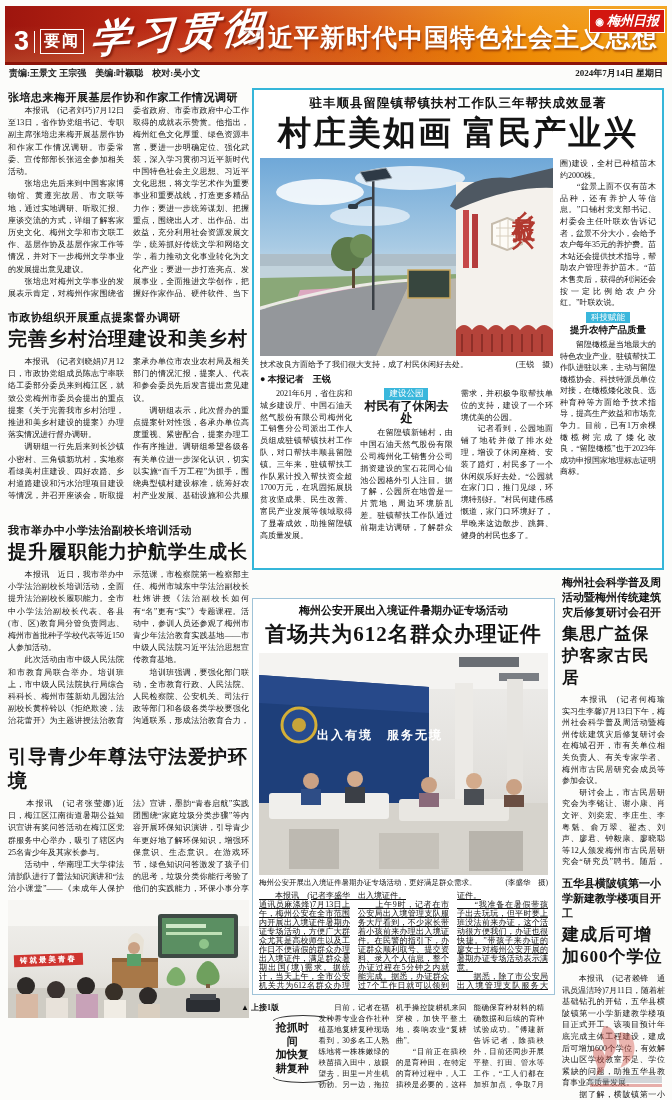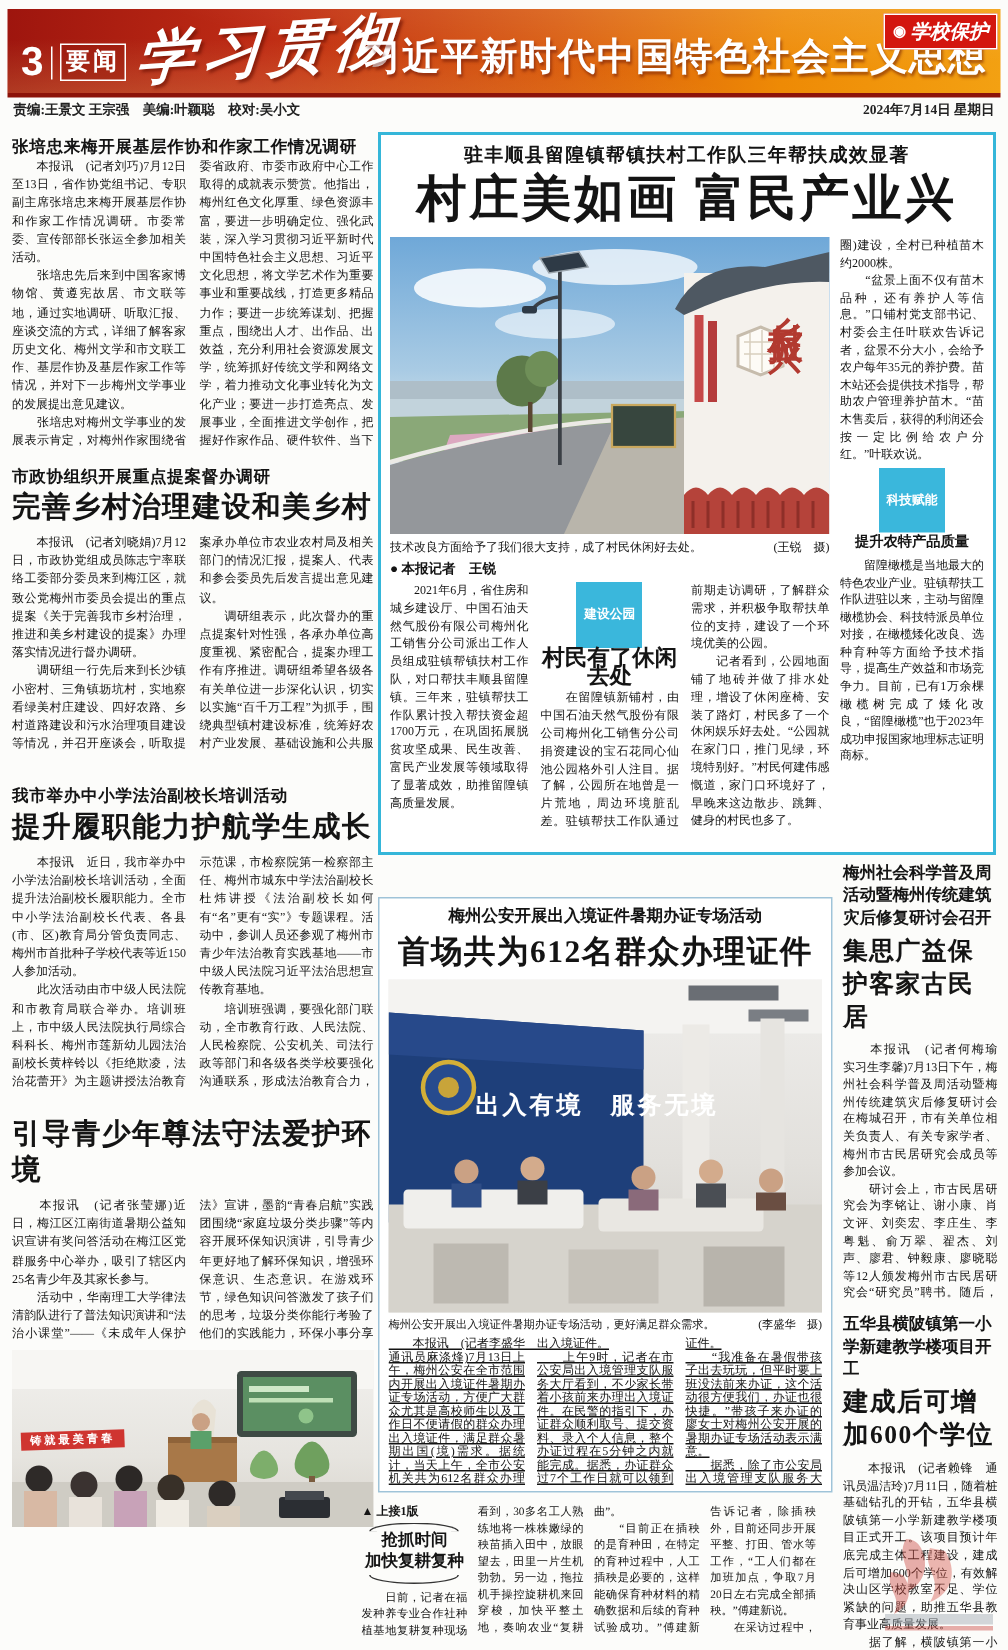--- a/index.html
+++ b/index.html
@@ -39,45 +39,45 @@
     padding:5px 6px;box-sizing:border-box;background:#fff;}
   .mkicker{text-align:center;font-size:12.5px;font-weight:bold;letter-spacing:1px;font-family:Liberation Serif, serif;}
   .mhead{text-align:center;font-size:33px;font-weight:900;margin:2px 0 6px;letter-spacing:2px;line-height:38px;}
   .mrow{display:flex;gap:7px;}
   .mleft{width:293px;flex:none;}
   .mright{flex:1;font-size:8px;line-height:11.6px;text-align:justify;height:400px;overflow:hidden;}
   .mp{margin:0;white-space:pre-wrap;text-align:justify;}
   .mtext3{columns:3;column-gap:8px;font-size:8px;line-height:11.8px;height:168px;overflow:hidden;margin-top:2px;}
   .mbyline{font-size:9px;font-weight:bold;margin:3px 0 1px;}
   .subhead{text-align:center;margin:3px 0;break-inside:avoid;}
-  .subtag{display:inline-block;background:var(--accent2,#3ab7dc);color:#fff;font-size:8.5px;padding:16px 5px;font-weight:bold;}
-  .subtitle{font-size:15px;font-weight:900;margin-top:1px;font-family:"Liberation Sans",sans-serif;}
+  .subtag{display:inline-block;background:var(--accent2,#3ab7dc);color:#fff;font-size:8.5px;padding:0 5px;font-weight:normal;}
+  .subtitle{font-size:12px;font-weight:900;margin-top:1px;font-family:"Liberation Sans",sans-serif;}
   
   .photo{position:relative;overflow:hidden;}
   .photo-village{width:293px;height:198px;background:linear-gradient(#6fa8d8 0%,#a9cbe4 45%,#cfdfe9 62%,#e3e9ec 100%);}
   .village-sign{position:absolute;right:13px;top:34px;writing-mode:vertical-rl;font-size:23px;font-weight:900;
     color:#b23a30;letter-spacing:5px;font-family:"Liberation Sans",sans-serif;text-shadow:0 0 1px #fff;}
   .photo-police{width:100%;height:222px;background:linear-gradient(#efeeec 0%,#e2e0dc 55%,#cfccc6 100%);}
-  .pwall-text{position:absolute;left:58px;top:74px;color:#fff;font-size:16px;font-weight:bold;letter-spacing:2px;
+  .pwall-text{position:absolute;left:58px;top:74px;color:#fff;font-size:12px;font-weight:bold;letter-spacing:2px;
     font-family:"Liberation Sans",sans-serif;}
   .photo-class{width:241px;height:118px;background:linear-gradient(#f2f1ee 0%,#e6e4df 60%,#d8d4cc 100%);margin-top:2px;}
   .classbanner{position:absolute;left:6px;top:54px;background:#cf3530;color:#fff;font-size:7.5px;font-weight:bold;
     padding:1px 6px;letter-spacing:2px;transform:rotate(-2deg);font-family:"Liberation Sans",sans-serif;}
   
   .policebox{position:absolute;left:252px;top:598px;width:303px;height:397px;border:1px solid #9fc3d8;
     padding:4px 6px;box-sizing:border-box;background:#fff;}
   .pkicker{text-align:center;font-size:11px;font-weight:bold;}
   .phead{text-align:center;font-size:21px;font-weight:900;margin:2px 0 5px;letter-spacing:1px;}
   .pbody{columns:3;column-gap:8px;font-size:8px;line-height:9px;text-align:justify;height:106px;
     overflow:hidden;white-space:pre-wrap;margin-top:3px;text-decoration:underline;}
   
   .contbox{position:absolute;left:241px;top:1002px;width:303px;height:92px;columns:4;column-gap:7px;
     font-size:7.5px;line-height:11px;text-align:justify;overflow:hidden;}
   .cont-label{font-size:8px;font-weight:bold;margin-bottom:2px;}
-  .cont-title{text-align:center;margin-bottom:3px;break-inside:avoid;}
+  .cont-title{text-align:center;margin-bottom:3px;break-inside:avoid;margin-left:32px;}
   .arc{height:5px;width:58px;margin:0 auto;border:1px solid #333;border-bottom:none;
     border-radius:50% 50% 0 0 / 100% 100% 0 0;}
   .arc-bot{transform:rotate(180deg);margin-top:2px;}
   .ct{font-size:11px;font-weight:900;line-height:13.5px;font-family:"Liberation Sans",sans-serif;}
   .contbody{white-space:pre-wrap;}
   
   .rightcol{position:absolute;left:562px;top:575px;width:103px;}
   .rkicker{font-size:11px;font-weight:bold;line-height:15px;margin-bottom:3px;}
   .rhead{font-size:16.5px;font-weight:900;line-height:22px;margin:0 0 5px;letter-spacing:1px;}
   .rbody{font-size:8px;line-height:11.6px;text-align:justify;white-space:pre-wrap;overflow:hidden;}
@@ -93,21 +93,21 @@
   <div class="banner">
     <div class="pagenum-wrap">
       <span class="pnum">3</span>
       <span class="pdiv"></span>
       <span class="psec">要闻</span>
     </div>
     <span class="script">学习贯彻</span>
     <span class="slogan">习近平新时代中国特色社会主义思想</span>
     <div class="logo">
       <span class="logo-icon">◉</span>
-      <span>学校保护</span>
+      <span>梅州日报</span>
     </div>
   </div>
   <div class="metarow">
     <span>责编:王景文 王宗强　美编:叶颖聪　校对:吴小文</span>
     <span>2024年7月14日 星期日</span>
   </div>
 
   <div class="leftcol">
     <div class="art">
       <div class="kicker">张培忠来梅开展基层作协和作家工作情况调研</div>

